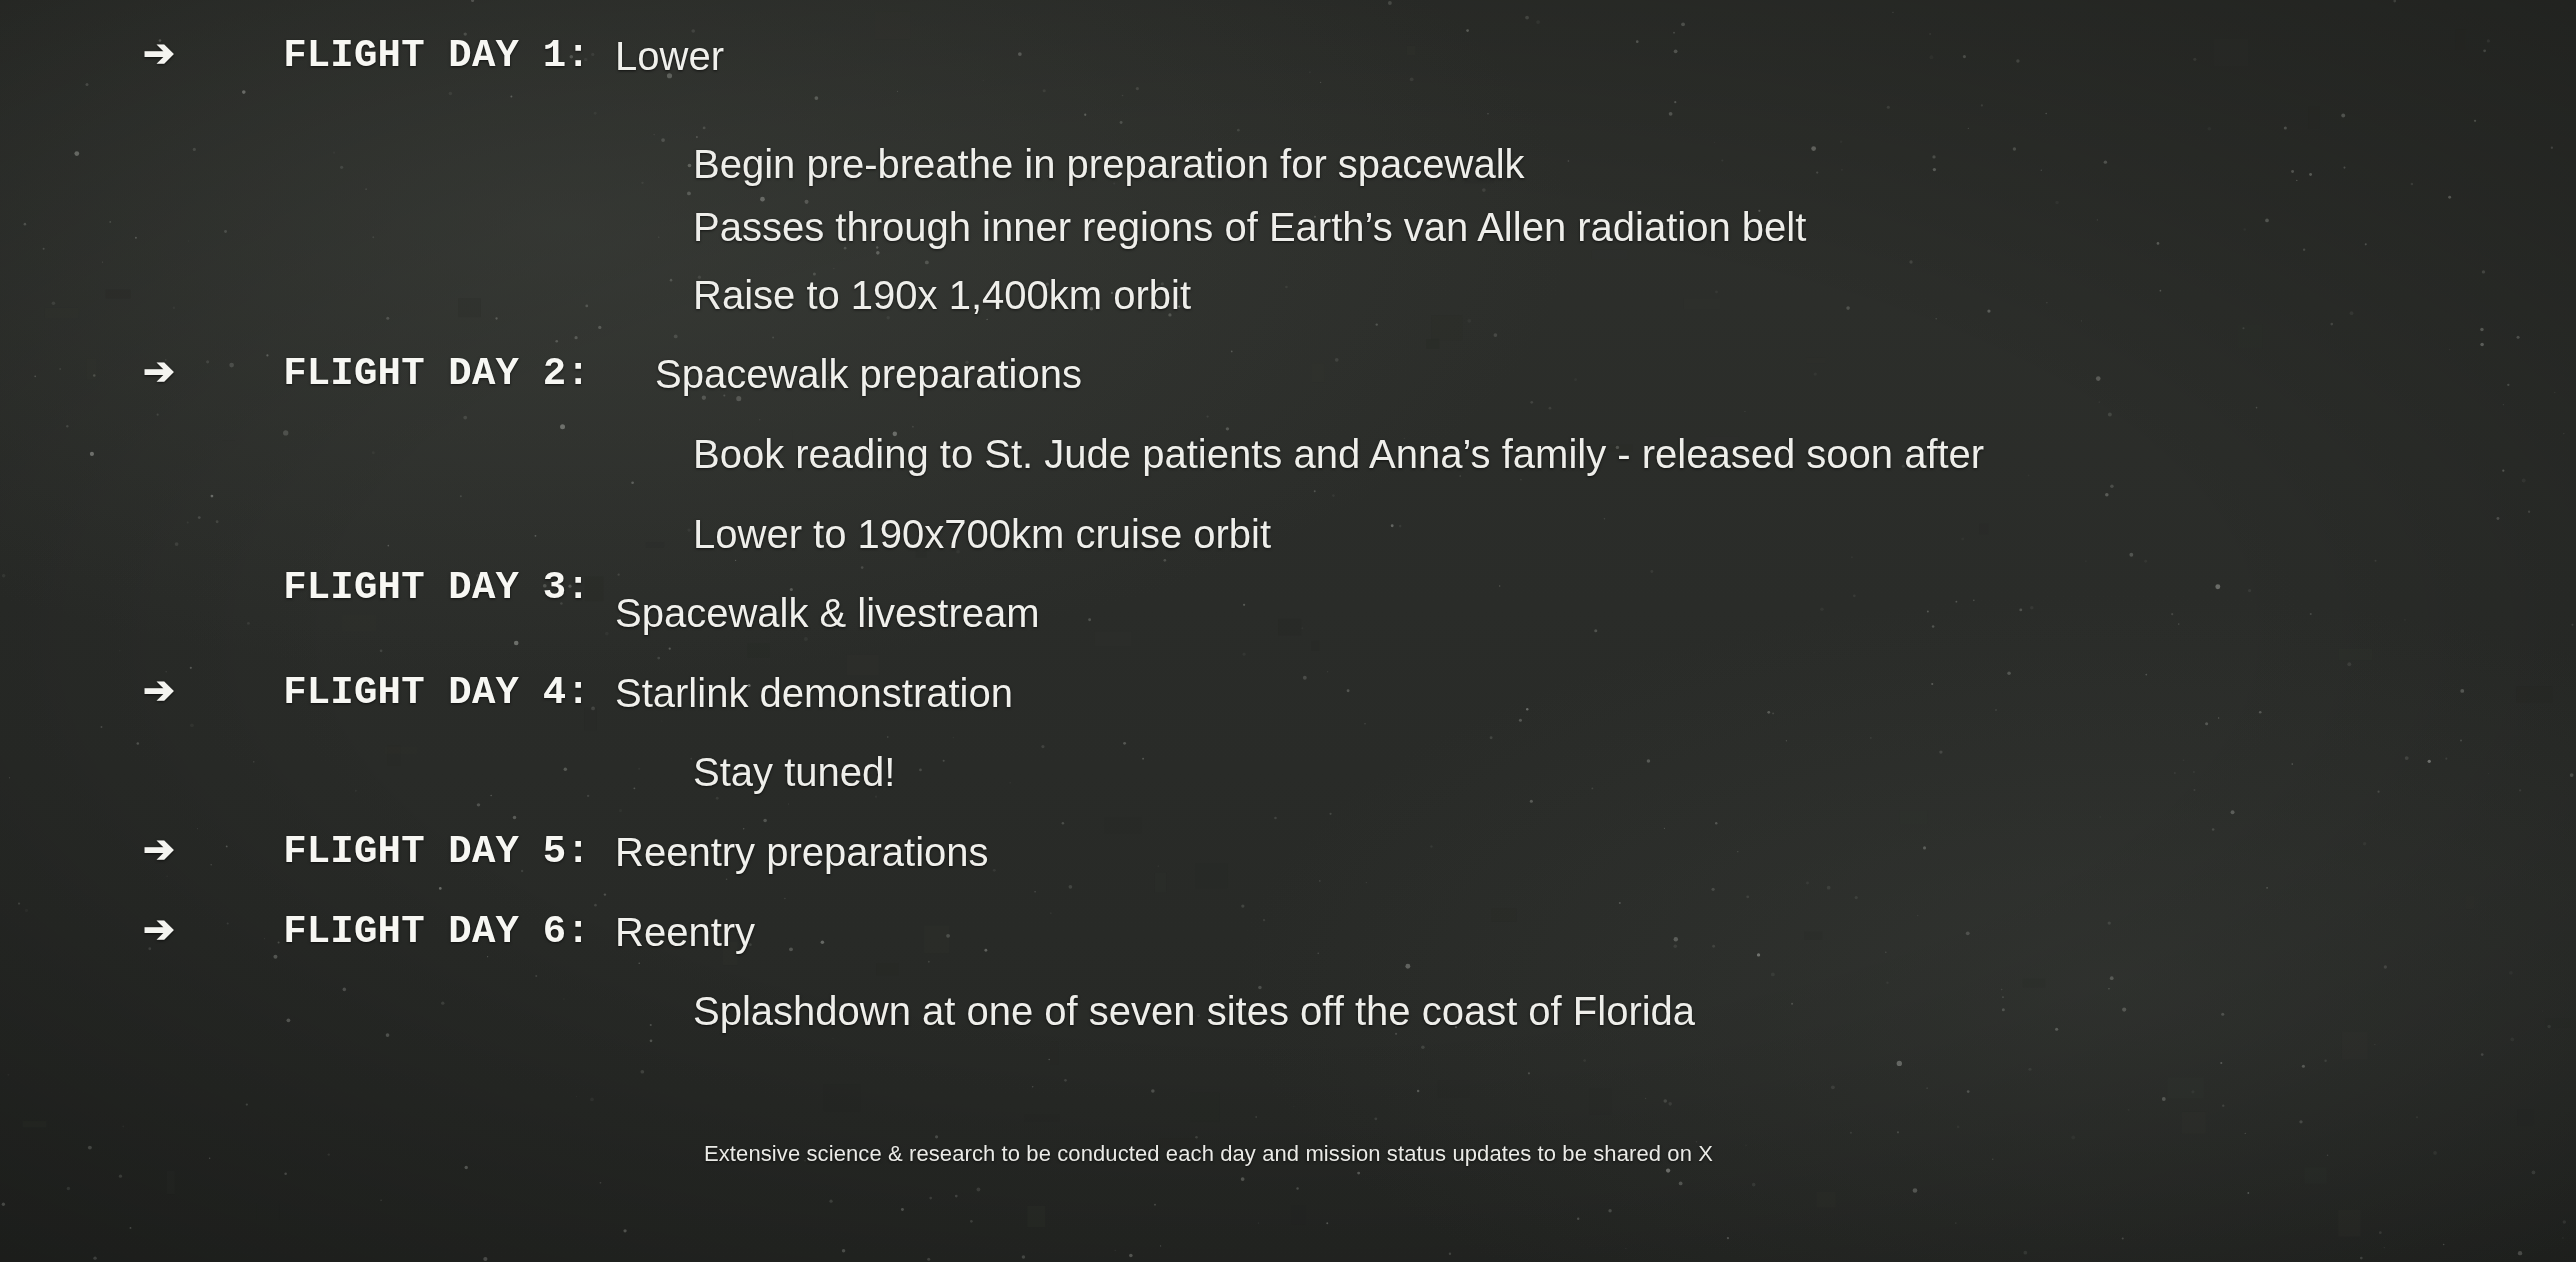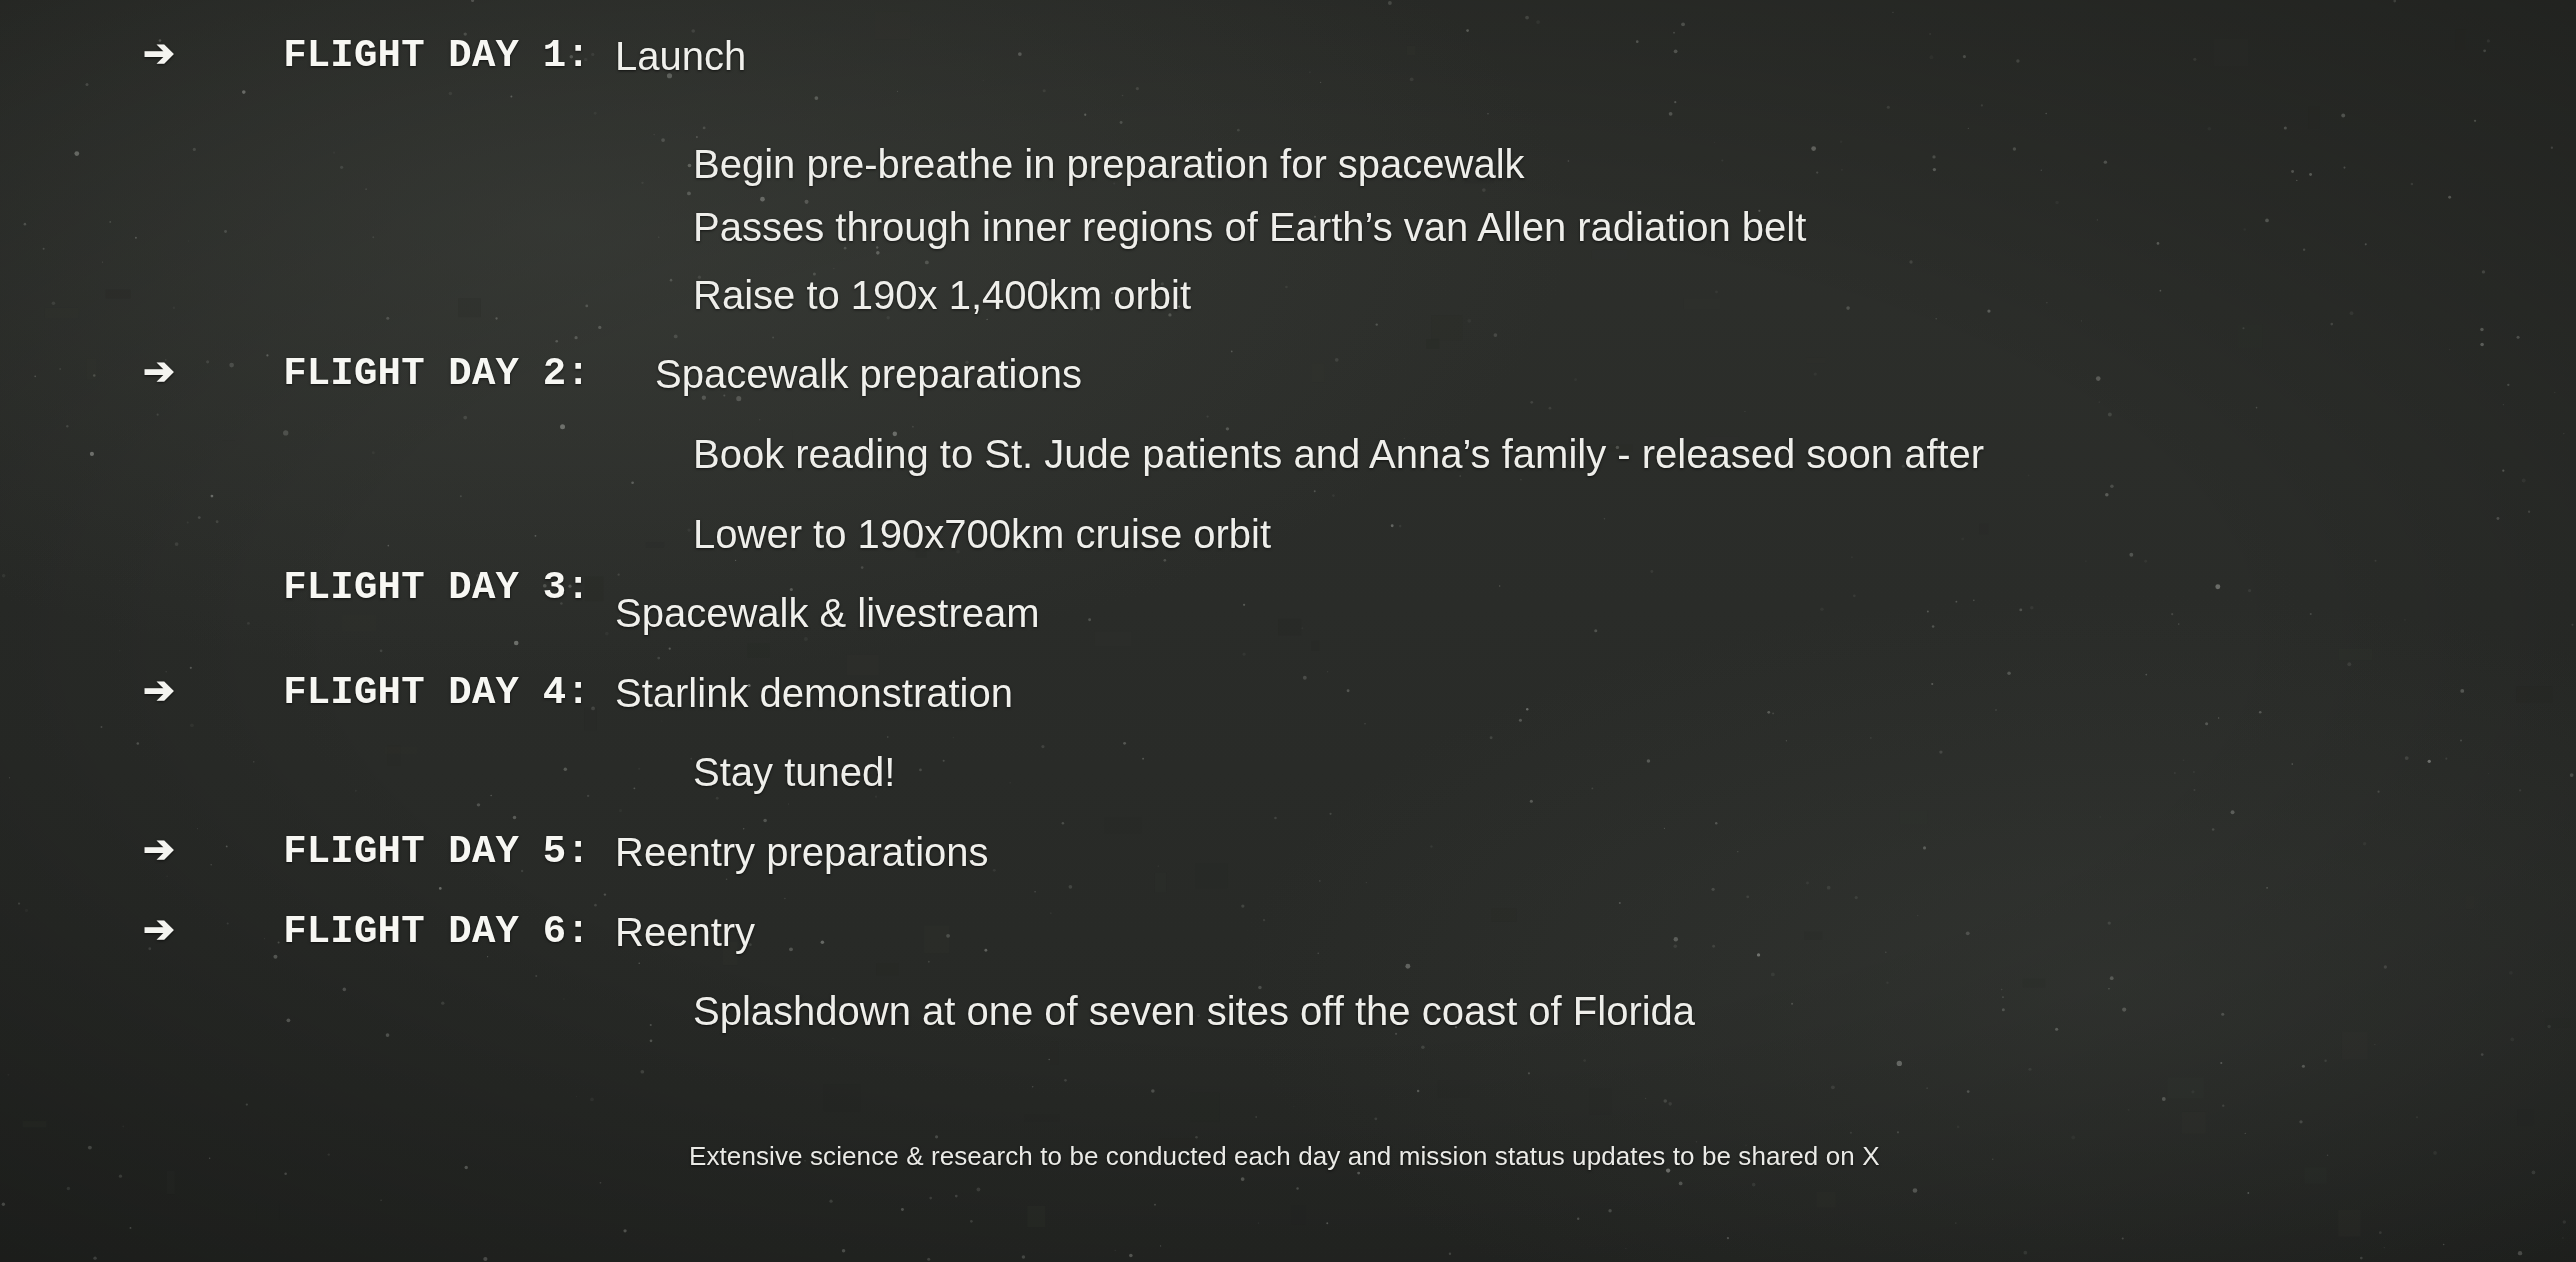--- a/index.html
+++ b/index.html
@@ -70,23 +70,23 @@
   .sub-row {
     position: absolute;
     left: 693px;
     font-weight: 400;
     font-size: 40px;
     white-space: nowrap;
     color: #eeeeea;
   }
   .footnote {
     position: absolute;
-    left: 689px;
+    left: 704px;
     top: 1141px;
-    font-size: 26px;
+    font-size: 22px;
     font-weight: 400;
     letter-spacing: 0.1px;
     white-space: nowrap;
     color: #eaeae6;
   }
   .txt-shadow {
     text-shadow: 0 0.9px 2.7px rgba(0,0,0,0.65);
   }
 </style>
 </head>
@@ -727,21 +727,21 @@
       <rect x="1443.5" y="1347.5" width="16.1" height="21.5" fill="#232520" opacity="0.123"></rect>
       <rect x="1024.0" y="607.0" width="11.9" height="16.6" fill="#232520" opacity="0.183"></rect>
       <rect x="979.4" y="1077.0" width="25.2" height="13.7" fill="#232520" opacity="0.191"></rect>
       <rect x="2123.5" y="906.4" width="31.4" height="15.6" fill="#343630" opacity="0.143"></rect>
       <rect x="2618.4" y="1153.3" width="29.0" height="31.2" fill="#343630" opacity="0.230"></rect>
     </svg>
 
   <div id="content">
       <div class="arrow-cell txt-shadow" style="top: 34px;">➔</div>
       <div class="day-label txt-shadow" style="top: 34px;">FLIGHT DAY 1:</div>
-      <div class="day-value txt-shadow" style="top: 34px;">Launch</div>
+      <div class="day-value txt-shadow" style="top: 34px;">Lower</div>
       <div class="sub-row txt-shadow" style="top: 114px; margin-top: 28px;">Begin pre-breathe in preparation for spacewalk</div>
       <div class="sub-row txt-shadow" style="top: 205px;">Passes through inner regions of Earth’s van Allen radiation belt</div>
       <div class="sub-row txt-shadow" style="top: 273px;">Raise to 190x 1,400km orbit</div>
       <div class="arrow-cell txt-shadow" style="top: 352px;">➔</div>
       <div class="day-label txt-shadow" style="top: 352px;">FLIGHT DAY 2:</div>
       <div class="day-value txt-shadow" style="top: 352px; margin-left: 40px;">Spacewalk preparations</div>
       <div class="sub-row txt-shadow" style="top: 432px; text-align: center;">Book reading to St. Jude patients and Anna’s family - released soon after</div>
       <div class="sub-row txt-shadow" style="top: 512px;">Lower to 190x700km cruise orbit</div>
       <div class="day-label txt-shadow" style="top: 566px;">FLIGHT DAY 3:</div>
       <div class="day-value txt-shadow" style="top: 591px;">Spacewalk &amp; livestream</div>

